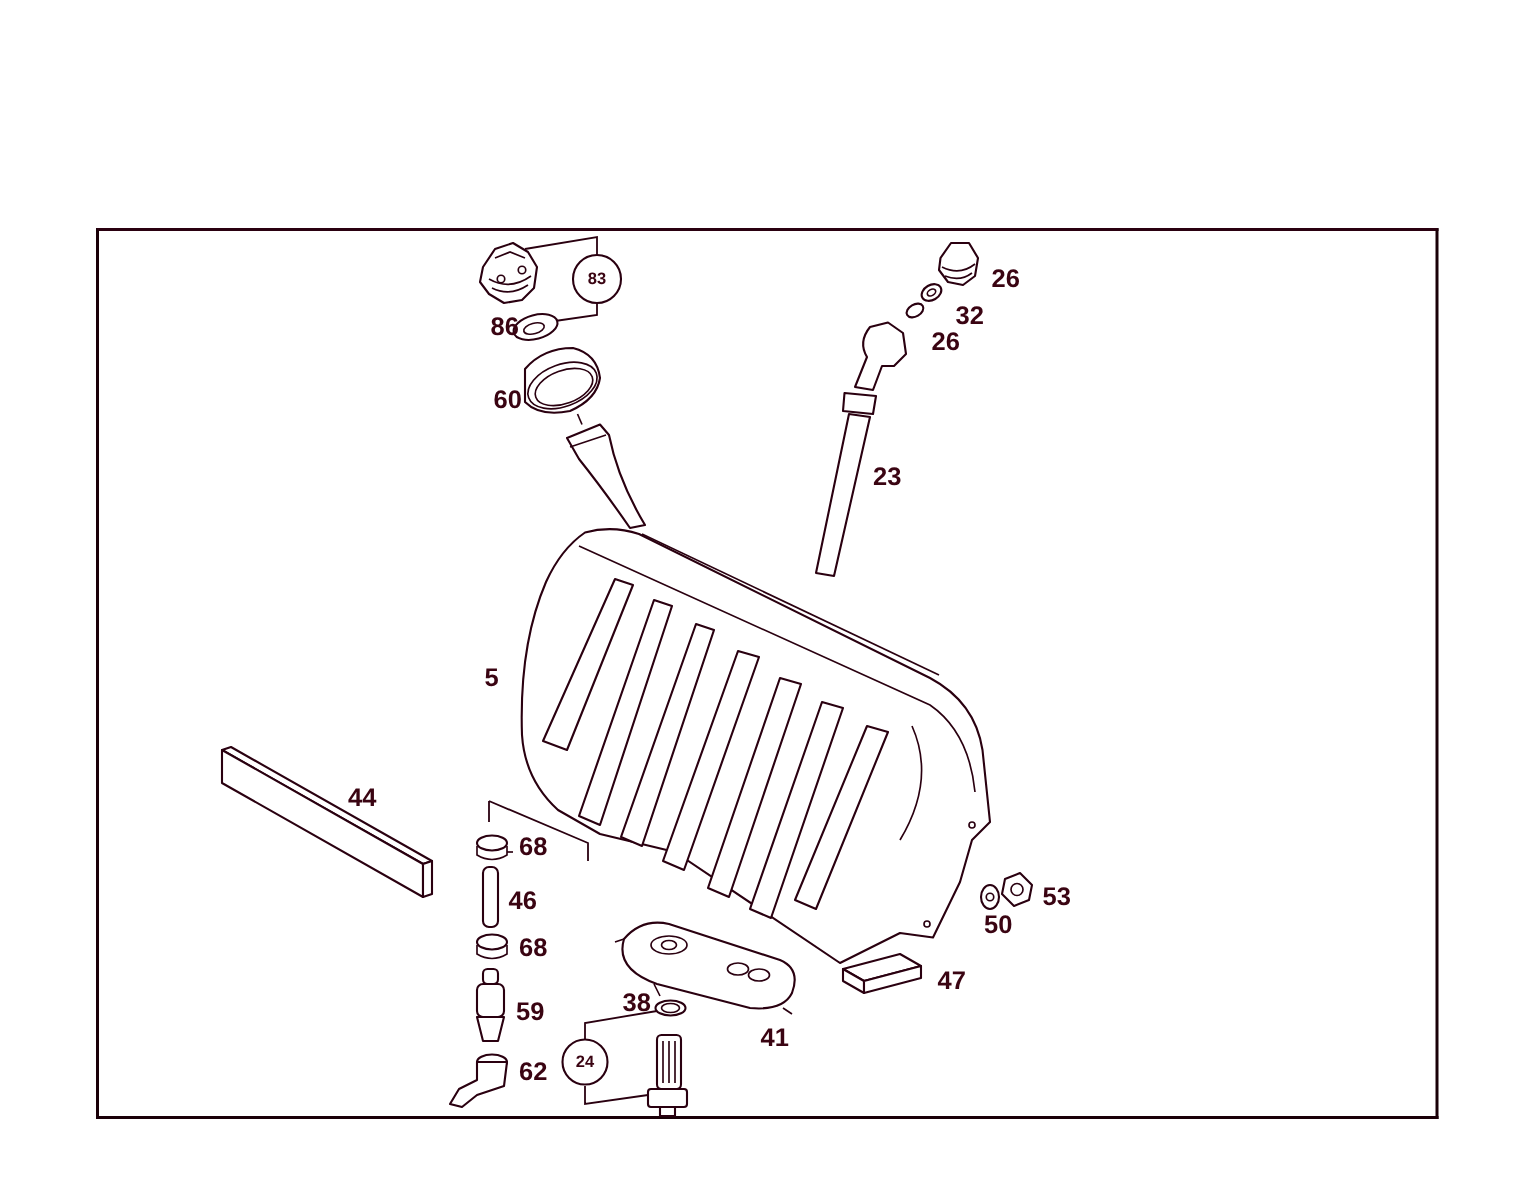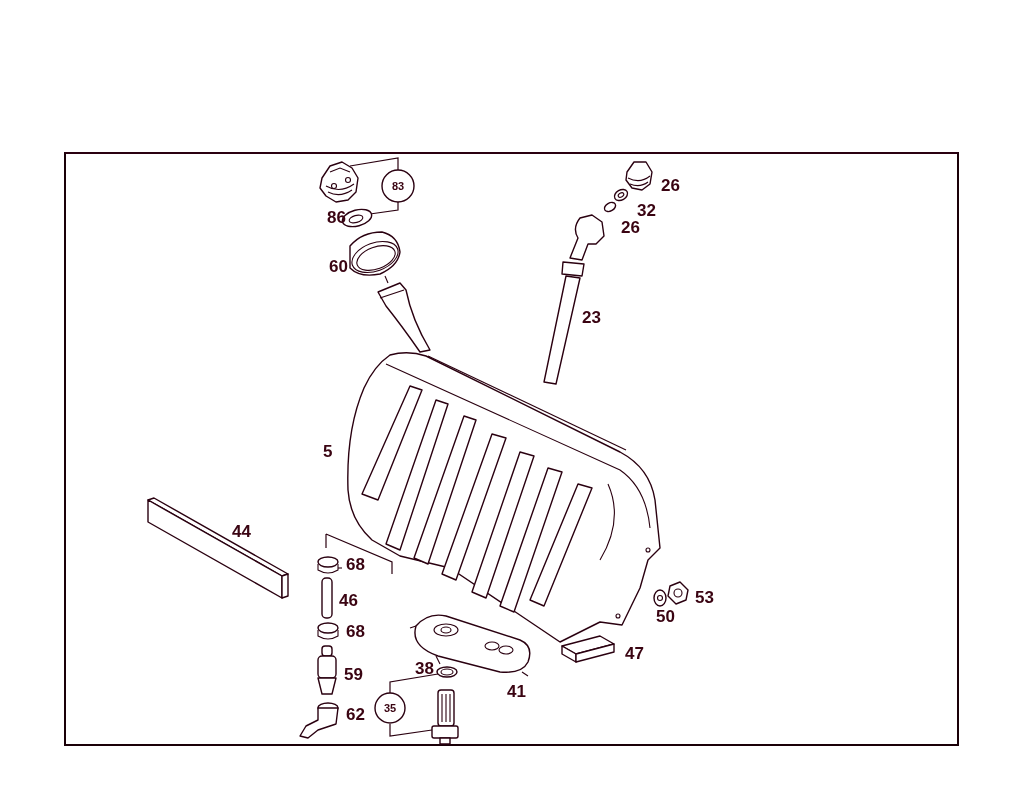--- a/index.html
+++ b/index.html
@@ -156,17 +156,17 @@
 <div class="lbl" style="left:621px;top:222px;">26</div>
 <div class="lbl" style="left:582px;top:312px;">23</div>
 <div class="lbl" style="left:323px;top:446px;">5</div>
 <div class="lbl" style="left:232px;top:526px;">44</div>
 <div class="lbl" style="left:346px;top:559px;">68</div>
 <div class="lbl" style="left:339px;top:595px;">46</div>
 <div class="lbl" style="left:346px;top:626px;">68</div>
 <div class="lbl" style="left:344px;top:669px;">59</div>
 <div class="lbl" style="left:346px;top:709px;">62</div>
 <div class="lbl" style="left:415px;top:663px;">38</div>
-<div class="circ-lbl" style="left:375px;top:693px;">35</div>
+<div class="circ-lbl" style="left:375px;top:693px;">24</div>
 <div class="lbl" style="left:507px;top:686px;">41</div>
 <div class="lbl" style="left:625px;top:648px;">47</div>
 <div class="lbl" style="left:656px;top:611px;">50</div>
 <div class="lbl" style="left:695px;top:592px;">53</div>
 
 </body></html>

